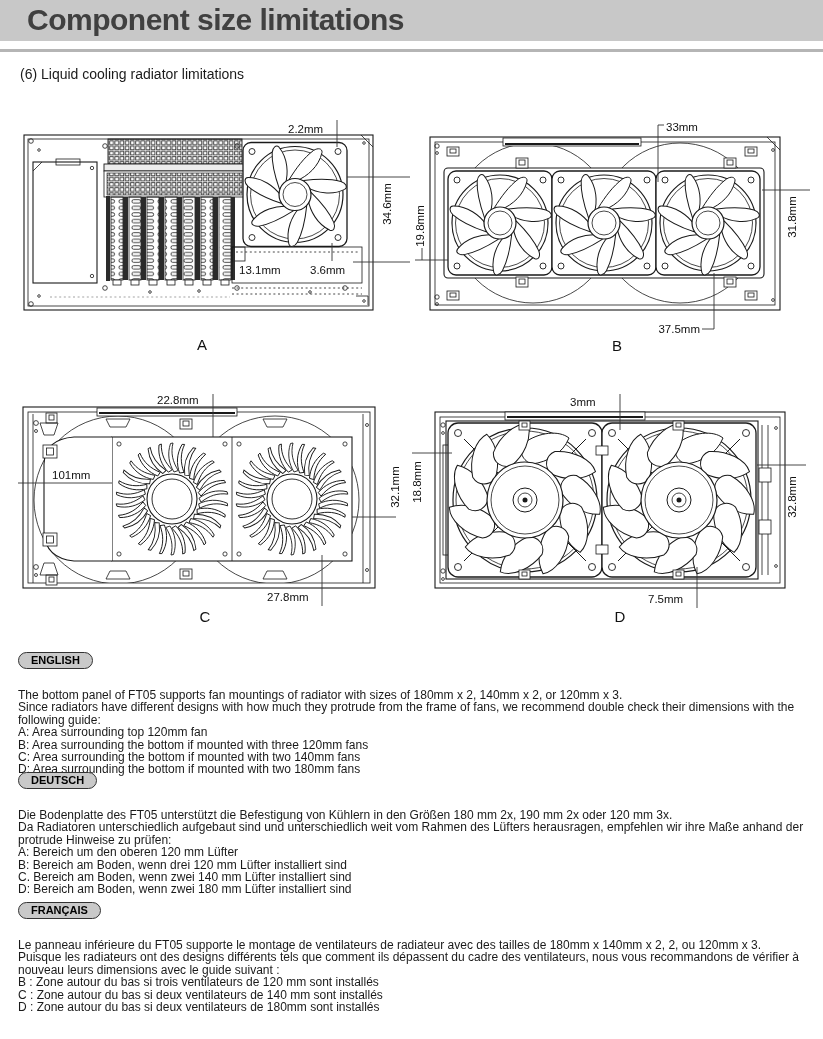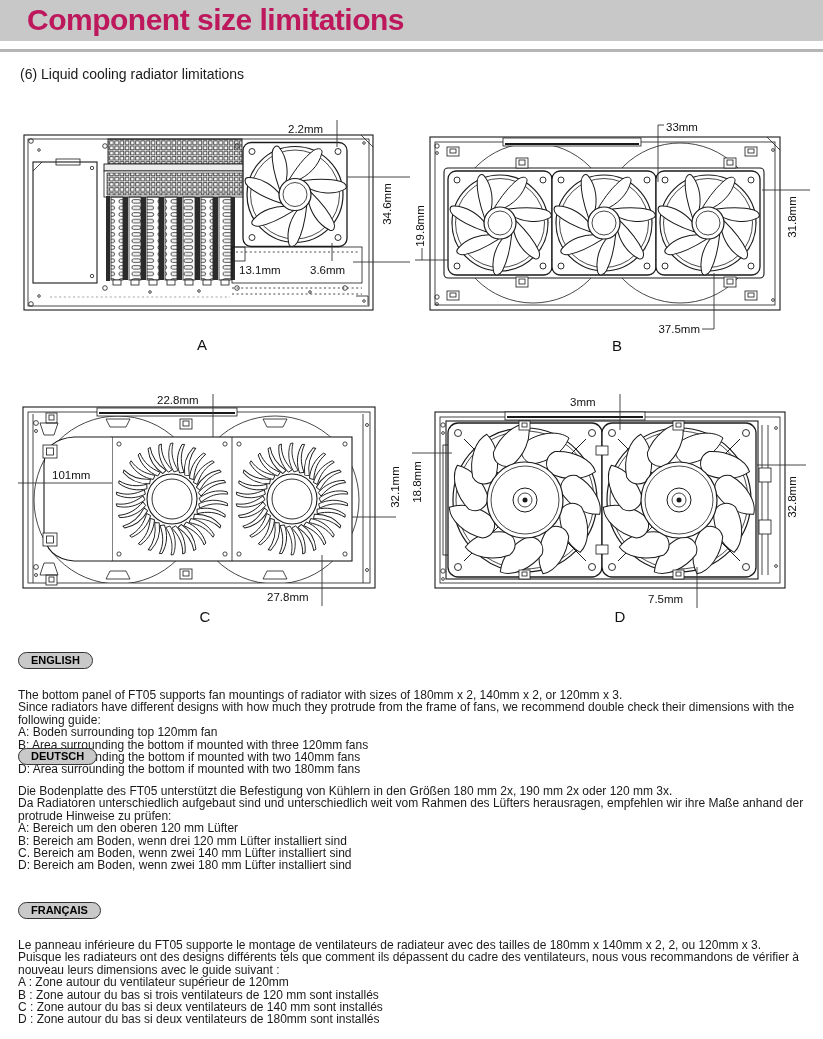--- a/index.html
+++ b/index.html
@@ -1,20 +1,20 @@
 <!DOCTYPE html>
 <html><head>
 <meta charset="utf-8">
 <style>
   html,body{margin:0;padding:0;background:#fff;}
   .page{position:relative;width:823px;height:1039px;background:#fff;overflow:hidden;
         font-family:"Liberation Sans",sans-serif;color:#1a1a1a;}
   .header-bar{position:absolute;left:0;top:0;width:823px;height:41px;background:#c8c8c8;}
   .header-title{position:absolute;left:27px;top:3px;font-size:30px;font-weight:bold;
-        letter-spacing:-0.5px;color:#be185d;}
+        letter-spacing:-0.5px;color:#404040;}
   .header-rule{position:absolute;left:0;top:49px;width:823px;height:3px;background:#b5b5b5;}
   .subtitle{position:absolute;left:20px;top:66px;font-size:14px;color:#1a1a1a;}
   svg.diagram{position:absolute;}
   .ln{fill:none;stroke:#1a1a1a;stroke-width:1.1;}
   .ln2{fill:none;stroke:#1a1a1a;stroke-width:0.8;}
   .fw{fill:#fff;stroke:#1a1a1a;stroke-width:1.1;}
   .fw2{fill:#fff;stroke:#1a1a1a;stroke-width:0.8;}
   .dk{fill:#2b2b2b;stroke:none;}
   .gr{fill:#ededed;stroke:#1a1a1a;stroke-width:0.9;}
   .dash{stroke-dasharray:2 2.6;}
@@ -418,46 +418,45 @@
     </g>
     <text class="dlabel" x="620" y="622" text-anchor="middle">D</text>
   </svg>
 
   <div class="section" style="top:650px">
     <div class="badge">ENGLISH</div>
     <div class="lines">
       <div>The bottom panel of FT05 supports fan mountings of radiator with sizes of 180mm x 2, 140mm x 2, or 120mm x 3.</div>
       <div>Since radiators have different designs with how much they protrude from the frame of fans, we recommend double check their dimensions with the</div>
       <div>following guide:</div>
-      <div>A: Boden surrounding top 120mm fan</div>
+      <div>A: Area surrounding top 120mm fan</div>
       <div>B: Area surrounding the bottom if mounted with three 120mm fans</div>
       <div>C: Area surrounding the bottom if mounted with two 140mm fans</div>
       <div>D: Area surrounding the bottom if mounted with two 180mm fans</div>
     </div>
   </div>
 
-  <div class="section" style="top:746px">
+  <div class="section" style="top:770px">
     <div class="badge">DEUTSCH</div>
     <div class="lines">
       <div>Die Bodenplatte des FT05 unterstützt die Befestigung von Kühlern in den Größen 180 mm 2x, 190 mm 2x oder 120 mm 3x.</div>
       <div>Da Radiatoren unterschiedlich aufgebaut sind und unterschiedlich weit vom Rahmen des Lüfters herausragen, empfehlen wir ihre Maße anhand der</div>
       <div>protrude Hinweise zu prüfen:</div>
       <div>A: Bereich um den oberen 120 mm Lüfter</div>
       <div>B: Bereich am Boden, wenn drei 120 mm Lüfter installiert sind</div>
       <div>C. Bereich am Boden, wenn zwei 140 mm Lüfter installiert sind</div>
       <div>D: Bereich am Boden, wenn zwei 180 mm Lüfter installiert sind</div>
     </div>
   </div>
 
   <div class="section" style="top:900px">
     <div class="badge">FRANÇAIS</div>
     <div class="lines">
       <div>Le panneau inférieure du FT05 supporte le montage de ventilateurs de radiateur avec des tailles de 180mm x 140mm x 2, 2, ou 120mm x 3.</div>
       <div>Puisque les radiateurs ont des designs différents tels que comment ils dépassent du cadre des ventilateurs, nous vous recommandons de vérifier à</div>
       <div>nouveau leurs dimensions avec le guide suivant :</div>
-      <div>A : Zone autour du ventilateur supérieur de 120mm</div>
       <div>B : Zone autour du bas si trois ventilateurs de 120 mm sont installés</div>
       <div>C : Zone autour du bas si deux ventilateurs de 140 mm sont installés</div>
       <div>D : Zone autour du bas si deux ventilateurs de 180mm sont installés</div>
     </div>
   </div>
 
 </div>
 
 </body></html>

